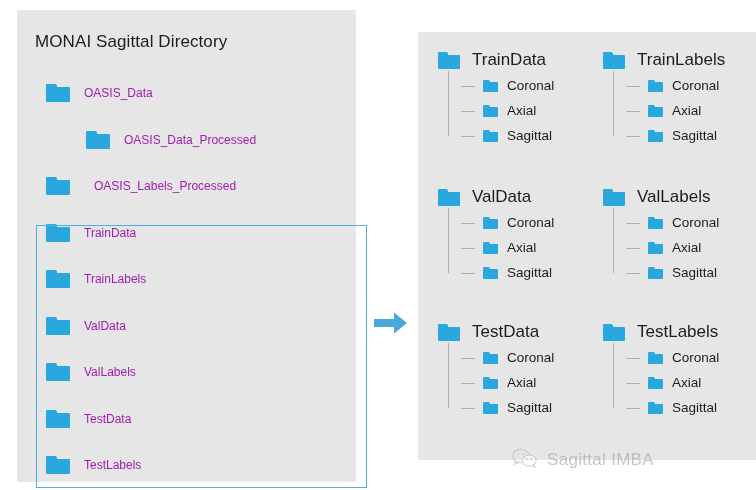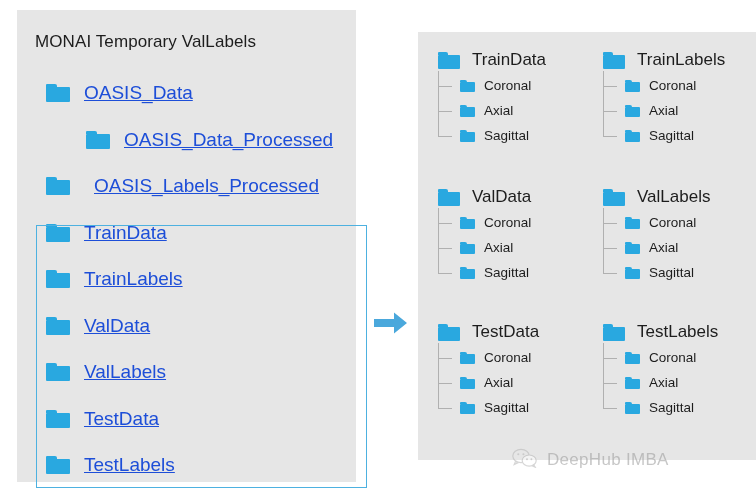--- a/index.html
+++ b/index.html
@@ -19,21 +19,21 @@
   }
   .panel-title{
     position:absolute;left:18px;top:22px;
     font-size:17px;color:#1d1d1d;letter-spacing:.1px;white-space:nowrap;
   }
   .left-list{position:absolute;left:0;top:70px;width:339px;}
   .l-item{
     position:absolute;left:29px;height:26px;display:flex;align-items:center;gap:14px;
     white-space:nowrap;
   }
-  .l-item .lbl{font-size:19px;color:#1d4ed8;text-decoration:underline;}
+  .l-item .lbl{font-size:12px;color:#a21caf;}
 
   .highlight-box{
     position:absolute;left:19px;top:215px;width:331px;height:263px;
     border:1.3px solid #4db1e0;box-sizing:border-box;background:transparent;
   }
 
   
   .folder{position:relative;display:inline-block;flex:none;}
   .folder .tab{
     position:absolute;left:0;top:0;width:44%;height:22%;
@@ -51,21 +51,21 @@
   .arrow{position:absolute;left:374px;top:310px;width:34px;height:26px;}
 
   
   .right-panel{
     position:absolute;left:418px;top:32px;width:338px;height:428px;
     background:#e6e6e6;
   }
   .tree-group{position:absolute;}
   .tg-head{display:flex;align-items:center;gap:12px;white-space:nowrap;}
   .tg-head .lbl{font-size:17px;color:#1d1d1d;}
-  .tg-children{position:relative;padding-left:22px;margin-top:3px;}
+  .tg-children{position:relative;margin-left:10px;padding-left:35px;margin-top:3px;}
   .tg-children .vline{
     position:absolute;left:0;top:-2px;width:1.4px;background:#b0b0b0;
   }
   .tg-child{
     position:relative;height:25px;display:flex;align-items:center;gap:9px;white-space:nowrap;
   }
   .tg-child .hline{
     position:absolute;left:-22px;top:12.5px;width:14px;height:1.4px;background:#b0b0b0;
   }
   .tg-child .lbl{font-size:13.5px;color:#1d1d1d;}
@@ -78,21 +78,21 @@
   .watermark .wm-text{
     font-size:17px;color:#9a9a9a;letter-spacing:.3px;white-space:nowrap;
   }
 </style>
 </head>
 <body>
 
 <div class="stage">
 
   <div class="left-panel">
-    <div class="panel-title">MONAI Temporary ValLabels</div>
+    <div class="panel-title">MONAI Sagittal Directory</div>
     <div class="left-list" id="left-list">
         <div class="l-item" style="top: 0px;">
           <span class="folder f-lg">
             <span class="tab"></span>
             <span class="body"></span>
           </span>
           <span class="lbl">OASIS_Data</span>
         </div>
         <div class="l-item" style="top: 46.5px; padding-left: 40px;">
           <span class="folder f-lg">
@@ -387,16 +387,16 @@
         <ellipse cx="9" cy="8" rx="8.2" ry="6.6" fill="none" stroke="#b5b5b5" stroke-width="1.2"></ellipse>
         <path d="M3.6 13.2 L2.2 16.6 L5.8 14.8 Z" fill="none" stroke="#b5b5b5" stroke-width="1.2"></path>
         <circle cx="6.3" cy="6.2" r="1.05" fill="#b5b5b5"></circle>
         <circle cx="11.4" cy="6.2" r="1.05" fill="#b5b5b5"></circle>
         <ellipse cx="17.2" cy="12.6" rx="7" ry="5.6" fill="#ffffff" stroke="#b5b5b5" stroke-width="1.2"></ellipse>
         <path d="M21.6 16.6 L23.2 19.2 L20.3 17.9 Z" fill="#ffffff" stroke="#b5b5b5" stroke-width="1.2"></path>
         <circle cx="15" cy="11.3" r="0.95" fill="#b5b5b5"></circle>
         <circle cx="19.4" cy="11.3" r="0.95" fill="#b5b5b5"></circle>
       </svg>
     </span>
-    <span class="wm-text">DeepHub IMBA</span>
+    <span class="wm-text">Sagittal IMBA</span>
   </div>
 
 </div>
 
 </body></html>

